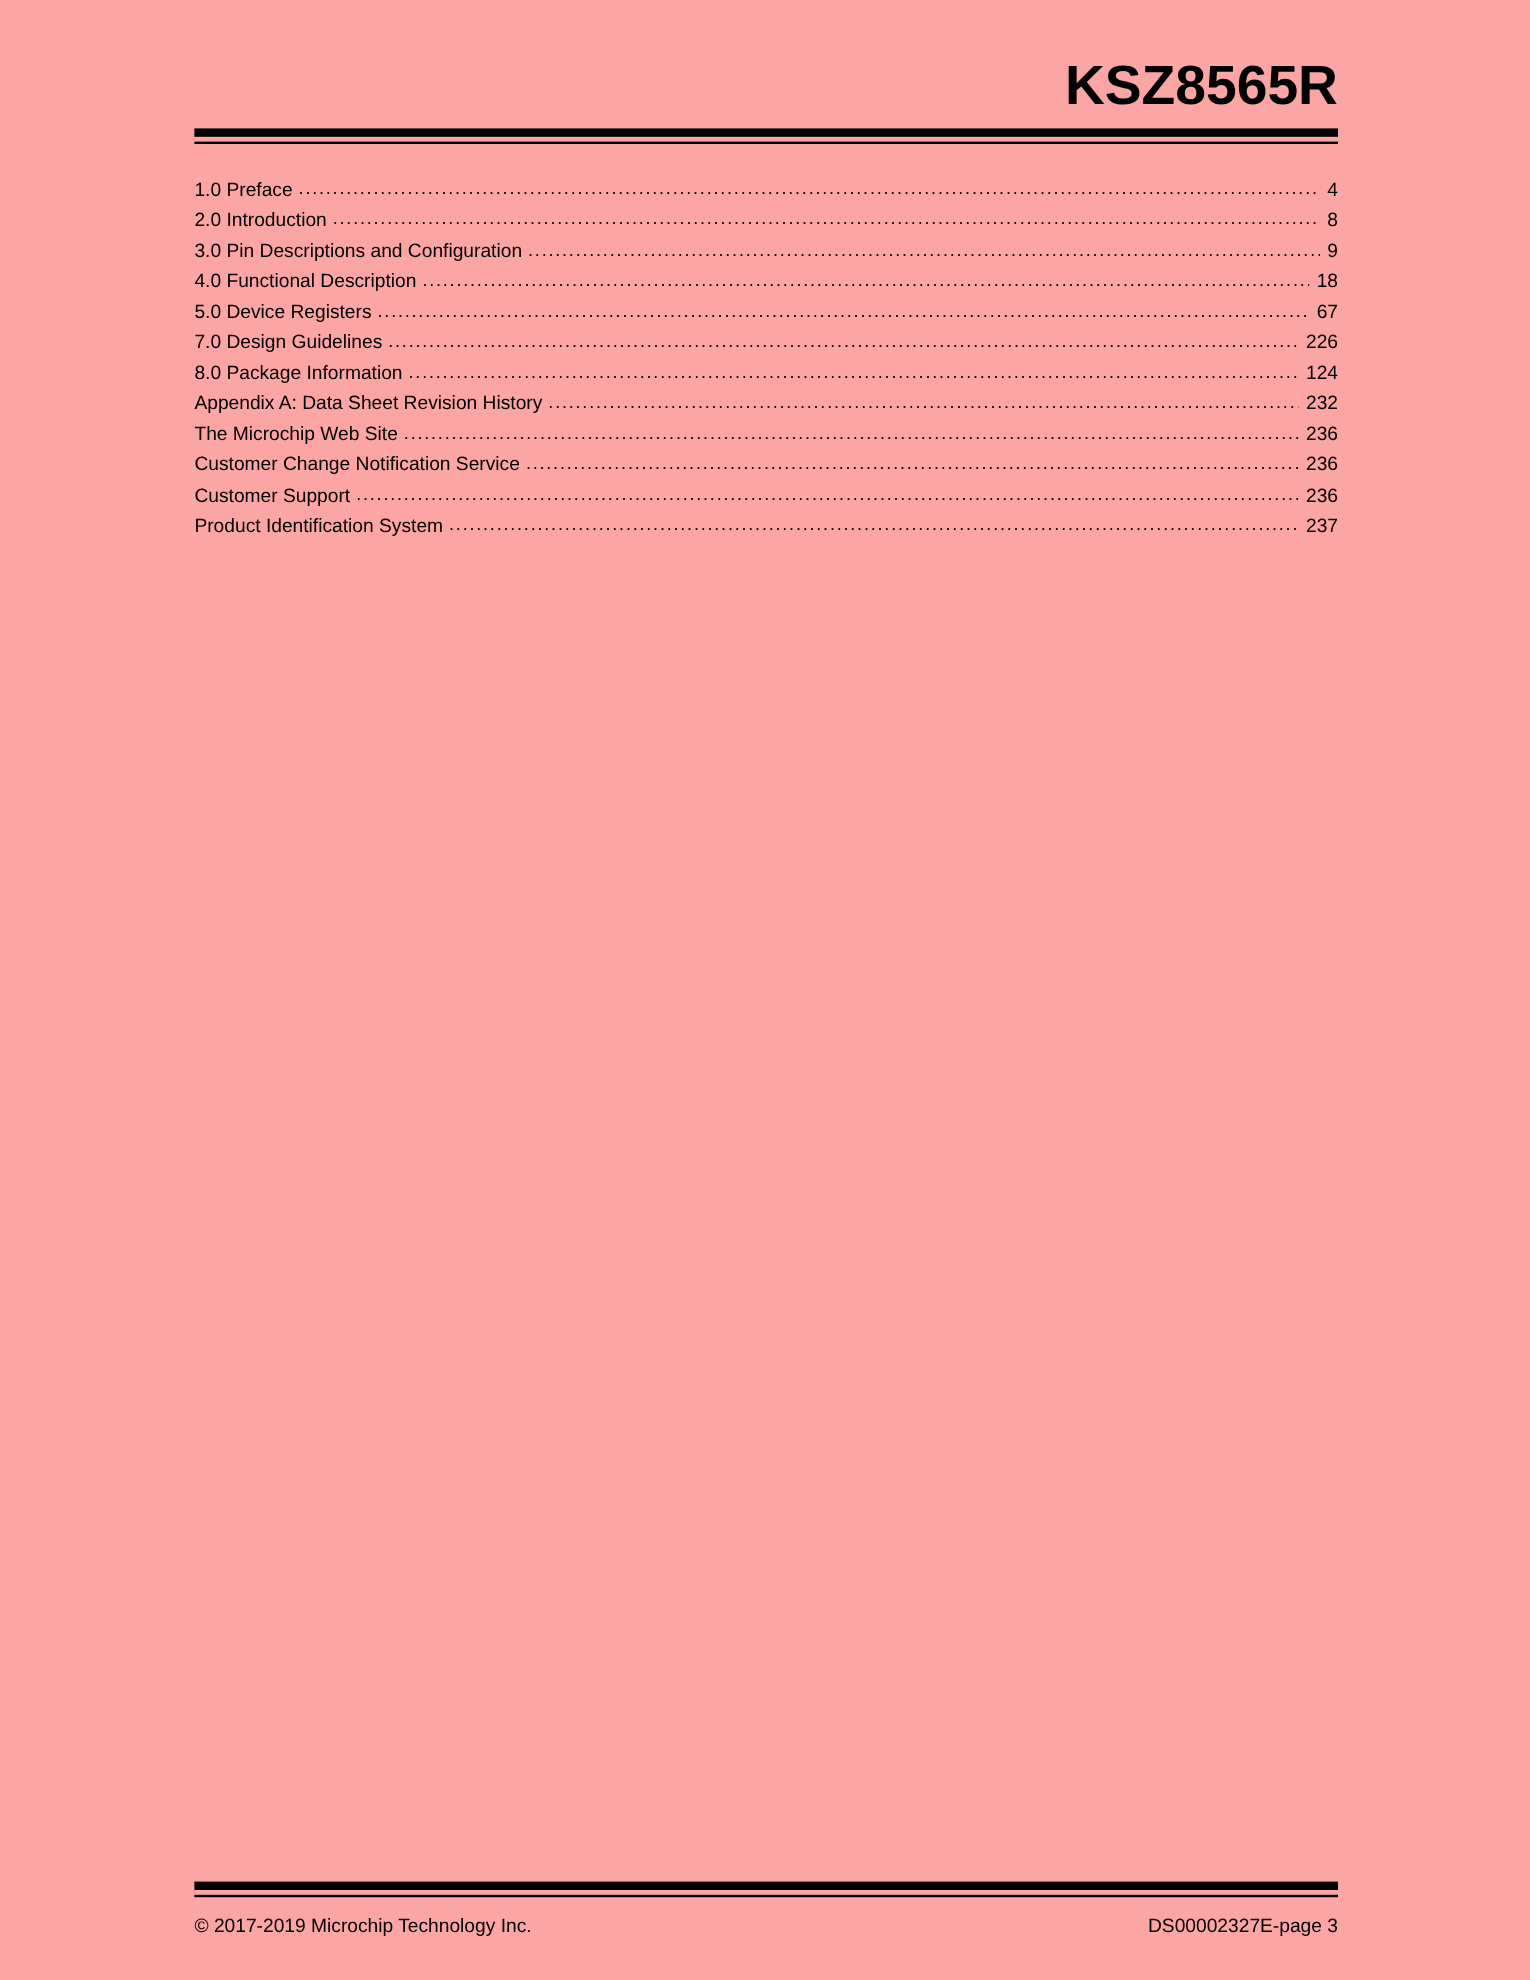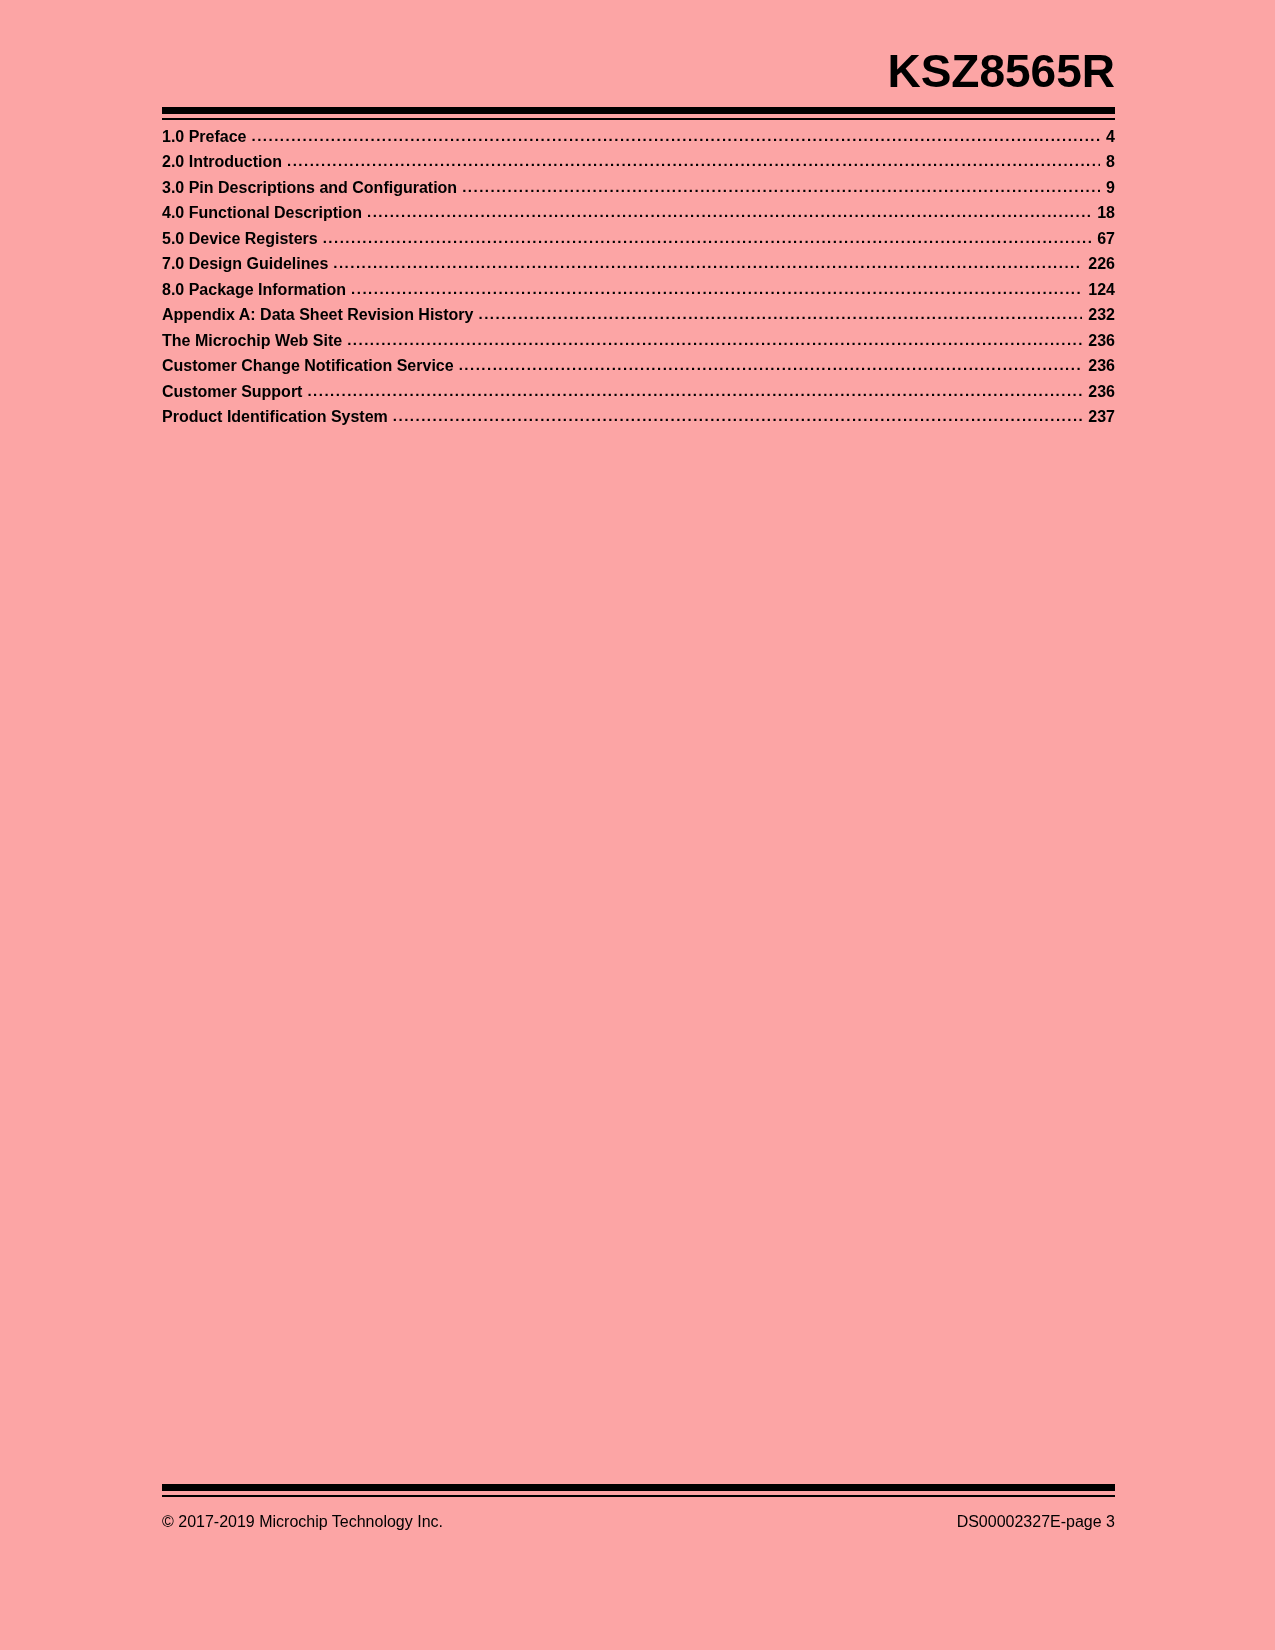--- a/index.html
+++ b/index.html
@@ -29,23 +29,22 @@
   }
   .header-rules { margin-top: 10px; }
   .rule-thick { height: 7px; background: #000; }
   .rule-thin { height: 2px; background: #000; margin-top: 4px; }
   .toc-heading {
     margin-top: 38px;
     font-size: 25px;
     font-weight: bold;
   }
   .toc-list {
-    margin-top: 8px;
+    margin-top: 30px;
     font-size: 16px;
-    font-weight: bold;
   }
   .toc-row {
     display: flex;
     align-items: baseline;
     height: 25.5px;
     cursor: pointer;
   }
   .toc-label {
     white-space: nowrap;
     padding-right: 5px;
@@ -63,21 +62,21 @@
     content: "................................................................................................................................................................................................................................................................................................................................";
   }
   .toc-page {
     white-space: nowrap;
     padding-left: 6px;
   }
   .footer {
     position: absolute;
     left: 162px;
     right: 160px;
-    top: 1484px;
+    top: 1568px;
   }
   .footer-text {
     display: flex;
     justify-content: space-between;
     margin-top: 16px;
     font-size: 16px;
   }
 </style>
 </head>
 <body>

